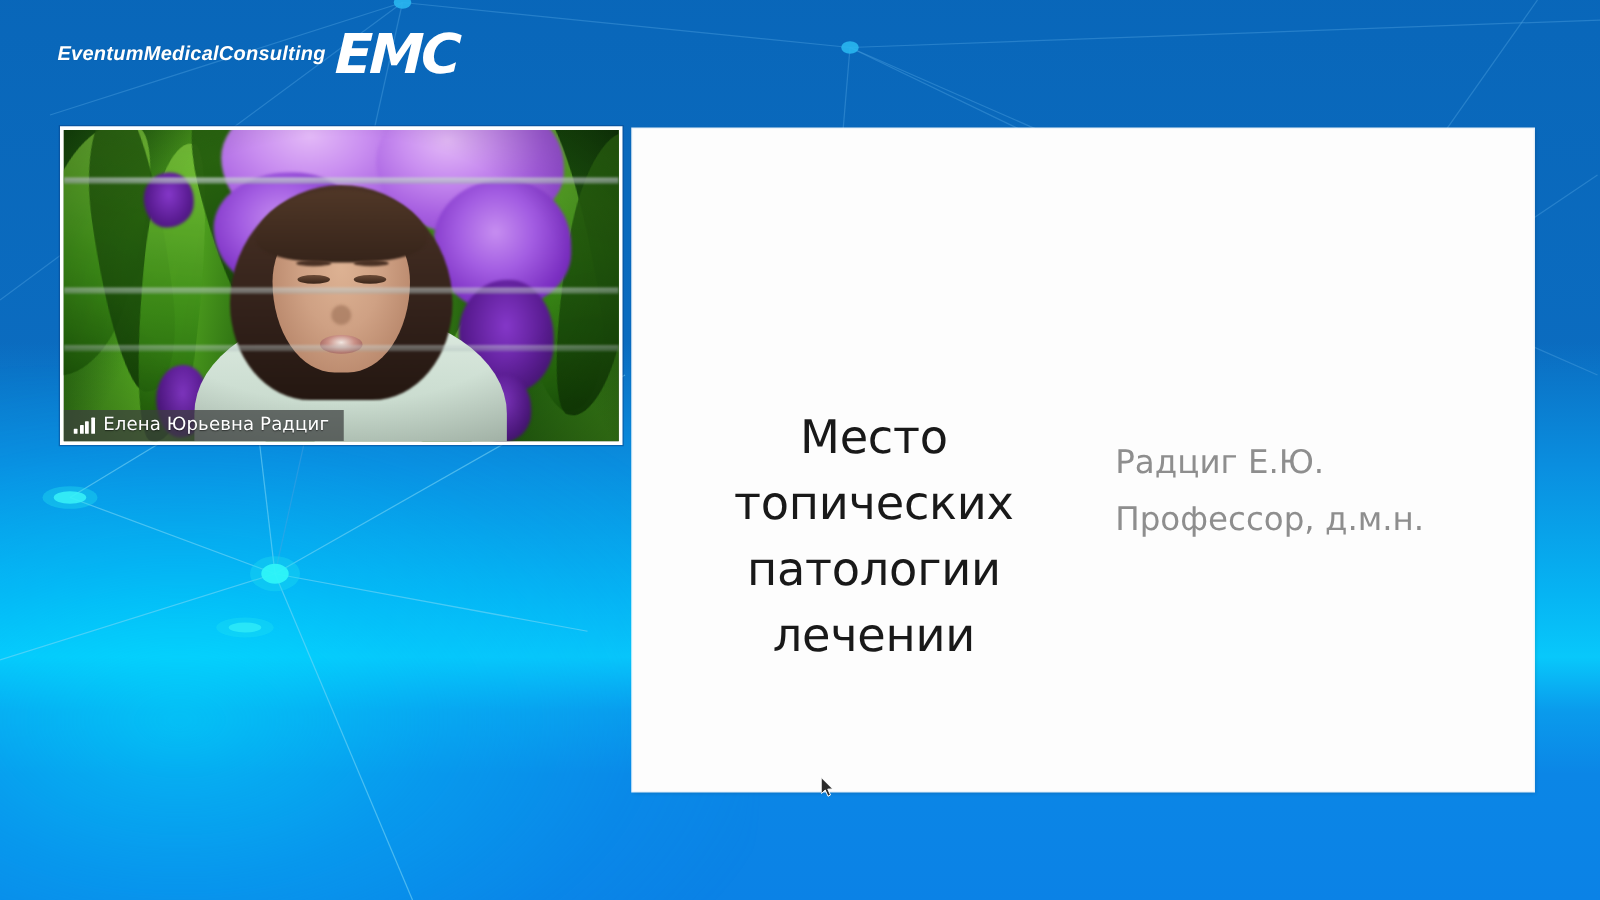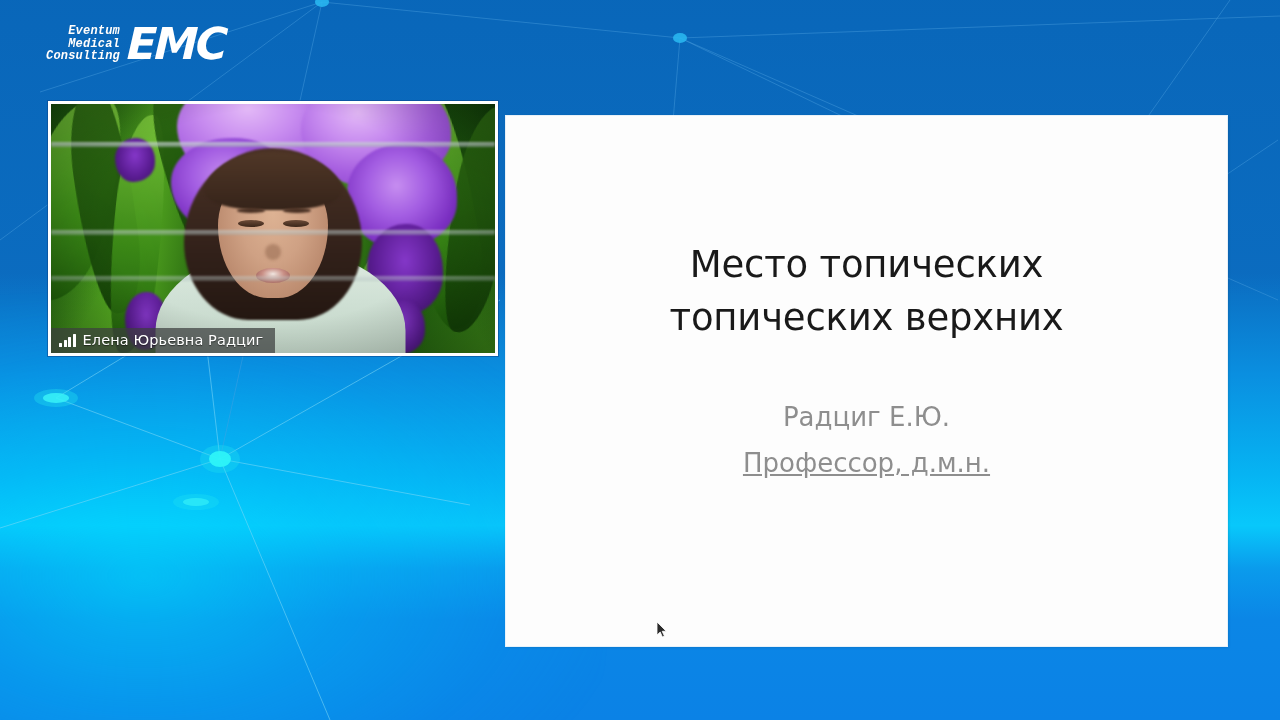--- a/index.html
+++ b/index.html
@@ -64,26 +64,26 @@
   .logo {
     position: absolute;
     left: 46px;
     top: 22px;
     display: flex;
     align-items: center;
     gap: 7px;
   }
   .logo-words {
     display: flex;
-    flex-direction: column;
+    flex-direction: row;
     align-items: flex-end;
     line-height: 1.08;
     color: #ffffff;
-    font-family: Liberation Mono, monospace;
-    font-size: 12px;
+    font-family: Liberation Sans, sans-serif;
+    font-size: 16px;
     font-style: italic;
     font-weight: 700;
     letter-spacing: 0.2px;
     text-shadow: 0 0 1px rgba(0,0,0,0.15);
   }
   .logo-emc {
     font-family: "DejaVu Sans", sans-serif;
     font-size: 44px;
     font-weight: 900;
     font-style: italic;
@@ -279,56 +279,55 @@
     font-family: "DejaVu Sans", sans-serif;
     letter-spacing: 0.1px;
     white-space: nowrap;
     text-shadow: 0 1px 1px rgba(0,0,0,0.5);
   }
 
   
   .slide {
     position: absolute;
     left: 506px;
-    top: 116px;
+    top: 103px;
     width: 721px;
     height: 530px;
     background: #fdfdfd;
     box-shadow: 0 0 0 1px rgba(255,255,255,0.9), 1px 1px 3px rgba(0,0,0,0.18);
     box-sizing: border-box;
     display: flex;
-    flex-direction: column;
+    flex-direction: row;
     align-items: center;
   }
   .slide-title {
     margin: 0;
     padding: 0 48px;
     box-sizing: border-box;
     width: 100%;
     margin-top: 122px;
     text-align: center;
     color: #191919;
     font-family: "DejaVu Sans", sans-serif;
     font-weight: 400;
     font-size: 37px;
     line-height: 53px;
     letter-spacing: -0.2px;
   }
   .slide-subtitle {
     margin: 0;
     margin-top: 50px;
     width: 100%;
-    text-align: center;
     color: #8e8e8e;
     font-family: "DejaVu Sans", sans-serif;
     font-weight: 400;
     font-size: 26px;
     line-height: 46px;
   }
-  .slide-subtitle div + div { margin-top: 0; text-decoration: underline; }
+  .slide-subtitle div + div { margin-top: 0; }
 
   
   .cursor {
     position: absolute;
     left: 657px;
     top: 622px;
     width: 12px;
     height: 18px;
     pointer-events: none;
   }
@@ -436,21 +435,21 @@
             <i></i>
         </span>
         <span class="name-text">Елена Юрьевна Радциг</span>
       </div>
     </div>
   </div>
 
   <div class="slide">
     <h1 class="slide-title">
       <div>Место топических</div>
-      <div>топических верхних</div>
+      <div>патологии лечении</div>
     </h1>
     <div class="slide-subtitle">
       <div>Радциг Е.Ю.</div>
       <div>Профессор, д.м.н.</div>
     </div>
   </div>
 
   <svg class="cursor" viewBox="0 0 12 18">
     <polygon points="0,0 0,13 3.2,10 5.4,15 7.4,14 5.2,9.3 9.2,9.2" fill="#2b2b2b" stroke="#ffffff" stroke-width="0.8"></polygon>
   </svg>

